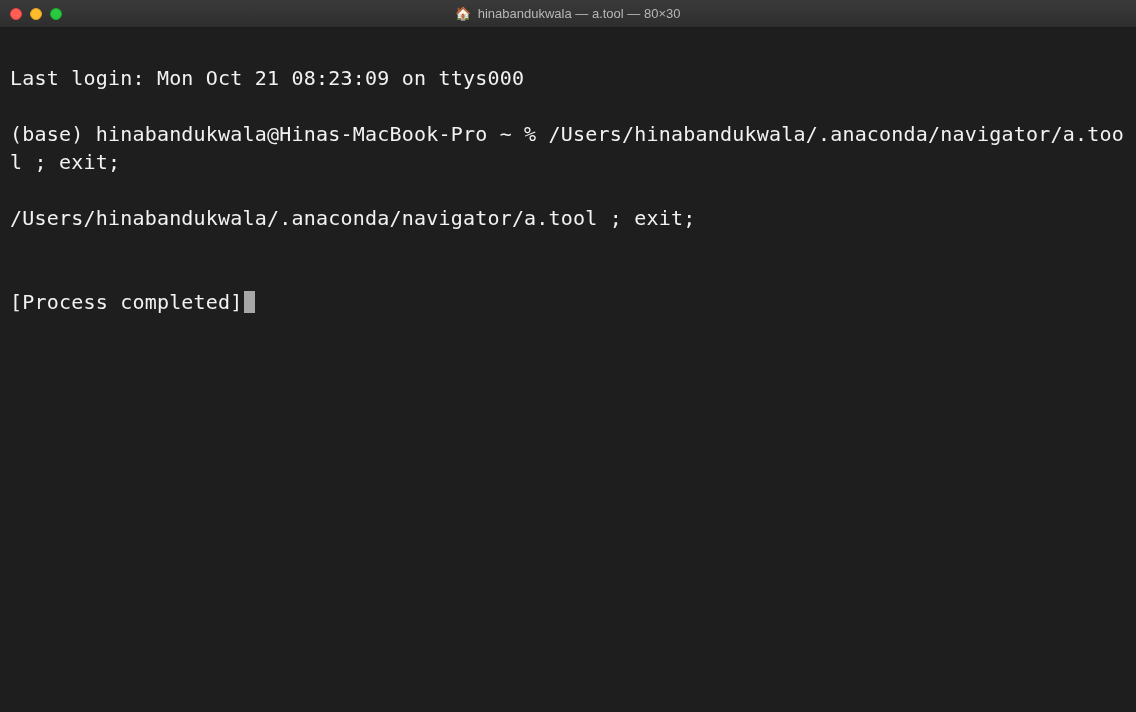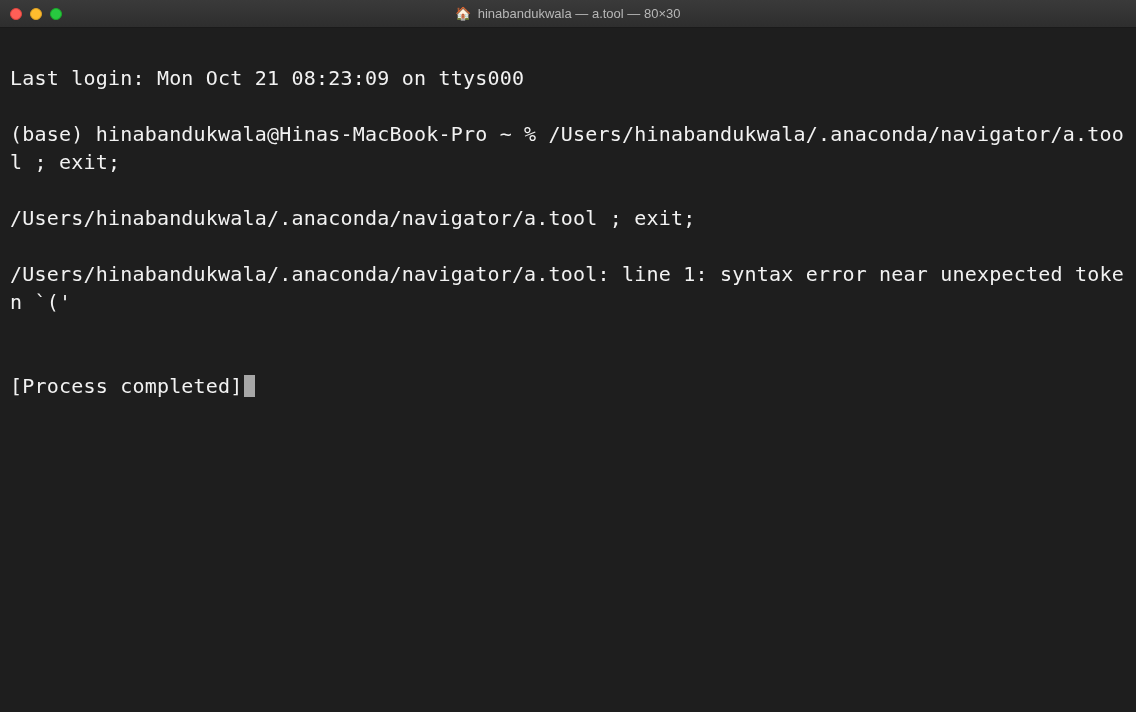--- a/index.html
+++ b/index.html
@@ -92,16 +92,15 @@
   <div class="title-wrap">
     <span class="home-icon">🏠</span>
     <span>hinabandukwala — a.tool — 80×30</span>
   </div>
 </div>
 
 <div class="terminal-area">
 <span class="term-line">Last login: Mon Oct 21 08:23:09 on ttys000</span>
 <span class="term-line">(base) hinabandukwala@Hinas-MacBook-Pro ~ % /Users/hinabandukwala/.anaconda/navigator/a.tool ; exit;</span>
 <span class="term-line">/Users/hinabandukwala/.anaconda/navigator/a.tool ; exit;</span>
-<span class="term-line">/Users/hinabandukwala/.anaconda/navigator/a.tool: line 1: syntax error near unexpected token `('</span>
 <span class="term-line"></span>
 <span class="status-line"><span>[Process completed]</span><span class="cursor-block"></span></span>
 </div>
 
 </body></html>

